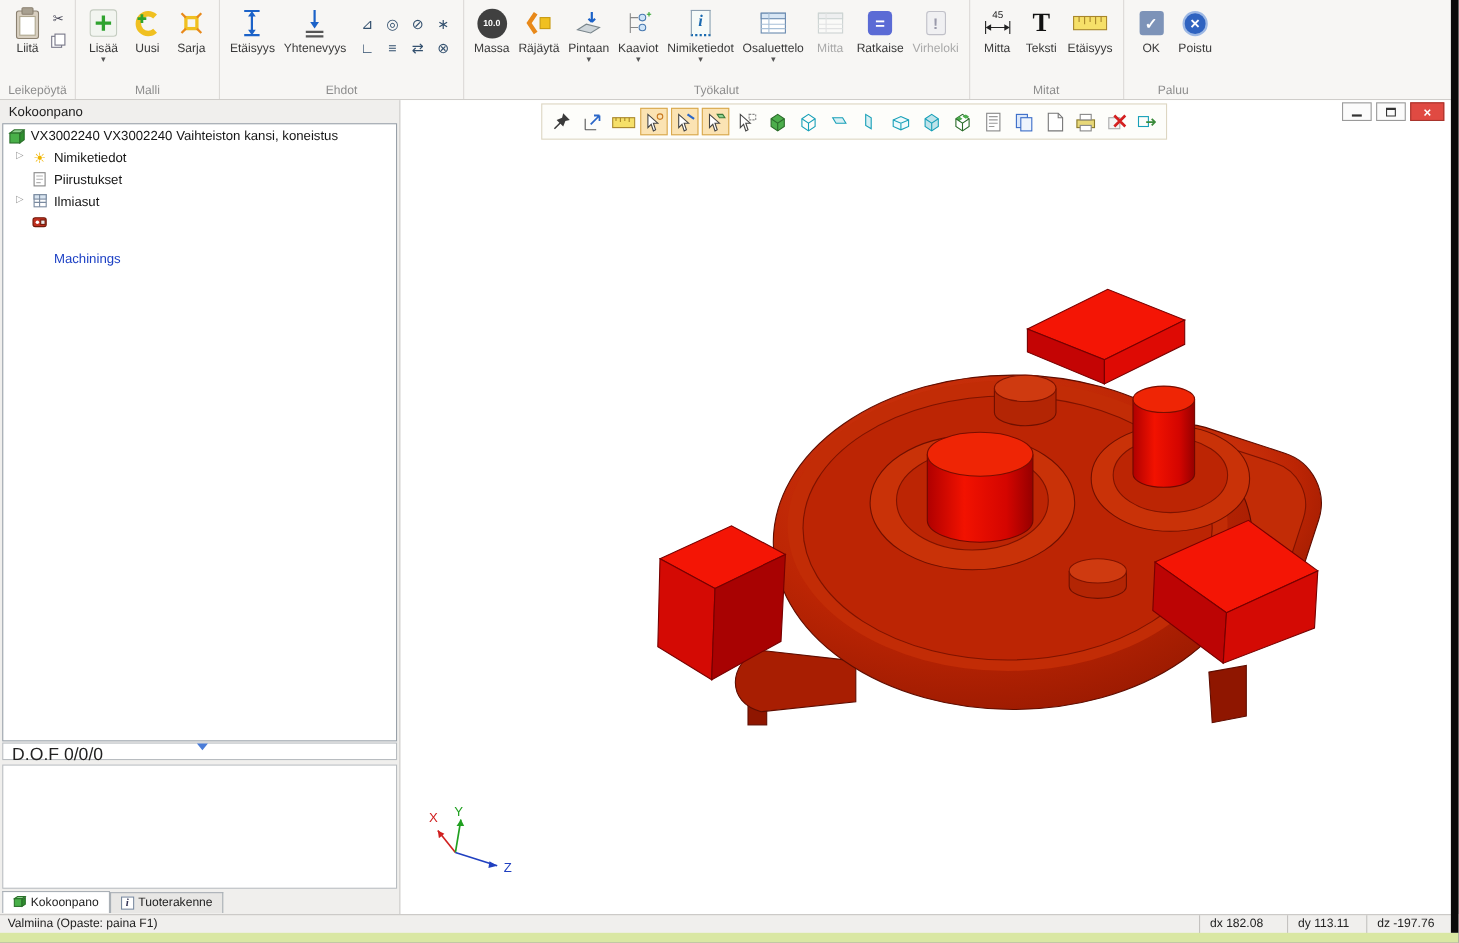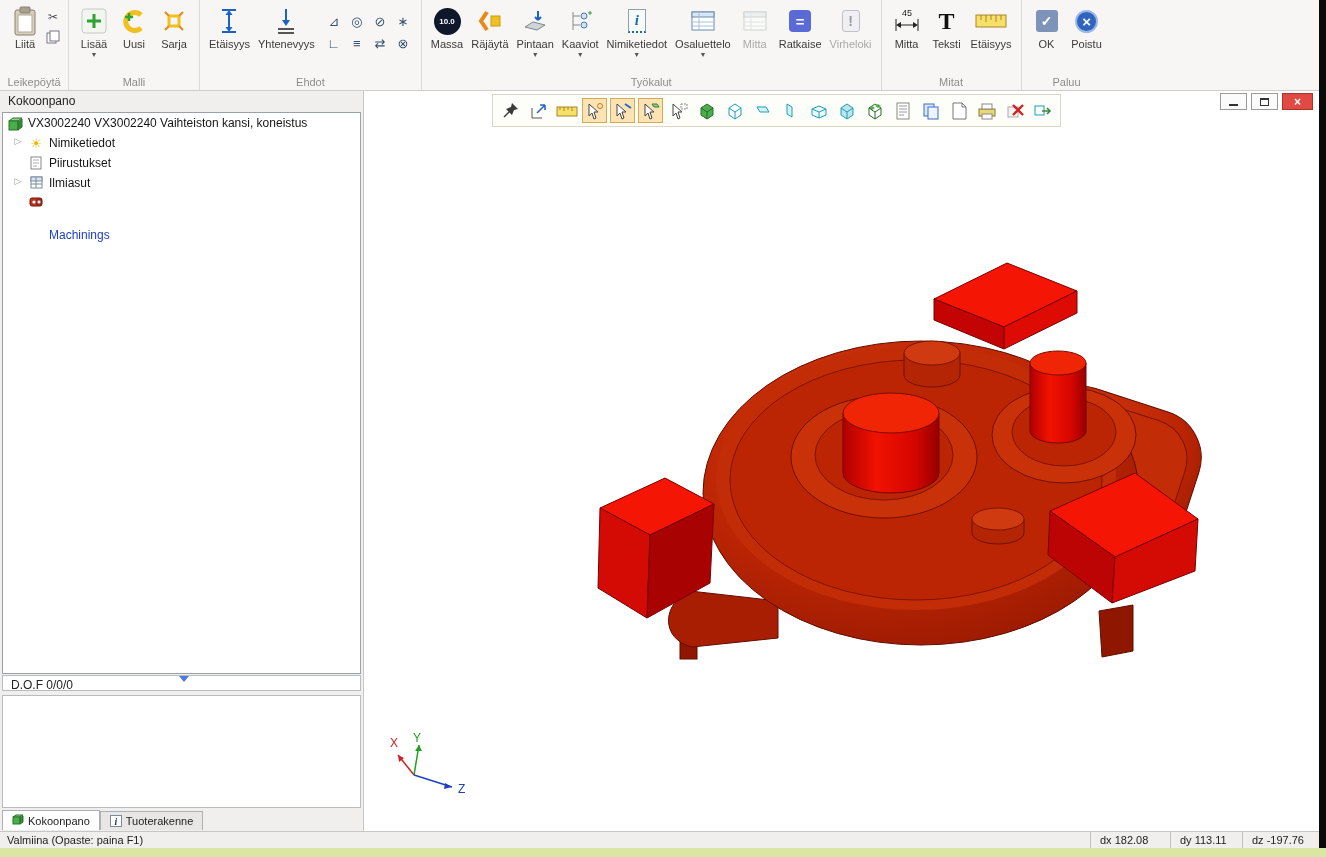--- a/index.html
+++ b/index.html
@@ -20,21 +20,21 @@
   .rbtn .rlb { font-size:11px; color:#3a3a3a; line-height:13px; white-space:nowrap; }
   .rbtn .dd { font-size:7px; color:#555; line-height:8px; }
   .rbtn.disabled .rlb { color:#a9a9a9; }
   .smallcol { display:flex; flex-direction:column; gap:5px; padding:6px 2px 0 0; }
   .smico { width:16px; height:15px; display:flex; align-items:center; justify-content:center;
            font-size:12px; color:#445; }
   .congrid { display:grid; grid-template-columns:repeat(4,22px); grid-auto-rows:21px;
              gap:1px; margin:8px 2px 0 4px; }
   .congrid span { display:flex; align-items:center; justify-content:center;
                   font-size:13px; color:#33506e; }
-  .mass-circ { width:27px; height:27px; border-radius:50%; background:#0f172a;
+  .mass-circ { width:27px; height:27px; border-radius:50%; background:#404040;
                display:flex; align-items:center; justify-content:center; }
   .mass-circ span { color:#fff; font-size:8px; font-weight:bold; }
   .info-badge { width:18px; height:24px; border:1px solid #8ba0b0; background:#f6fbf8;
                 display:flex; align-items:center; justify-content:center;
                 font-family:"Liberation Serif",serif; font-style:italic; font-weight:bold;
                 font-size:15px; color:#1a6ab0; border-bottom:2px dotted #1a6ab0; }
   .solve-badge { width:22px; height:22px; border-radius:4px; background:#5b6bd5;
                  color:#fff; font-weight:bold; font-size:15px; display:flex;
                  align-items:center; justify-content:center; }
   .warn-badge { width:18px; height:22px; border-radius:3px; background:#f0f0f2;
@@ -53,21 +53,21 @@
   .tree-box { position:absolute; left:2px; top:21px; width:359px; height:562px;
               background:#fff; border:1px solid #98a0a8; overflow:hidden; }
   .trow { display:flex; align-items:flex-start; height:20px; font-size:12px; color:#151515;
           padding-left:4px; gap:5px; white-space:nowrap; }
   .trow.child { padding-left:10px; }
   .trow .exp { width:10px; font-size:9px; color:#9a9a9a; text-align:center; }
   .trow .noexp { width:10px; }
   .trow .ticon { display:flex; align-items:center; justify-content:center; width:16px; }
   .blue-link { color:#1b3fc4;margin-top:32px; }
   .dof-row { position:absolute; left:2px; top:584px; width:359px; height:16px; background:#fff;
-             border:1px solid #b8bcc0; font-size:12px; color:#222; padding:2px 8px; }
+             border:1px solid #b8bcc0; font-size:16px; color:#222; padding:2px 8px; }
   .splitter-tri { position:absolute; left:176px; top:0px; width:0; height:0;
                   border-left:5px solid transparent; border-right:5px solid transparent;
                   border-top:6px solid #4a7cd8; }
   .white-box { position:absolute; left:2px; top:604px; width:359px; height:113px;
                background:#fff; border:1px solid #b8bcc0; }
   .panel-tabs { position:absolute; left:2px; top:719px; height:20px; display:flex; align-items:flex-end; }
   .ptab { display:flex; align-items:center; gap:4px; height:19px; padding:0 9px; font-size:11px;
           color:#222; background:#e8e7e5; border:1px solid #aab0b6; border-bottom:none; }
   .ptab.active { background:#fff; height:20px; }
   .tab-i { width:12px; height:12px; border:1px solid #7a8aa0; background:#fff; display:inline-flex;

